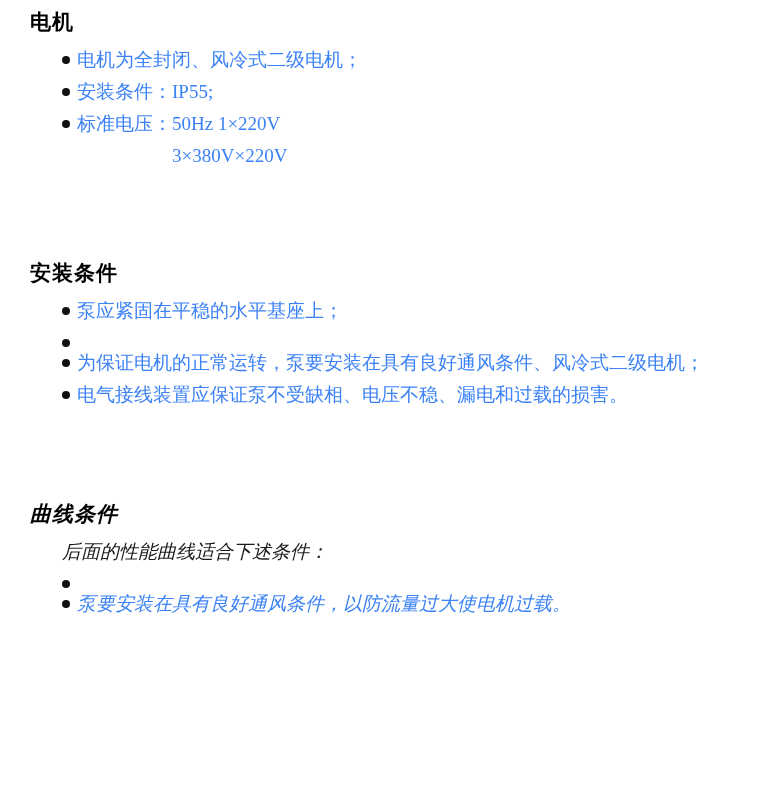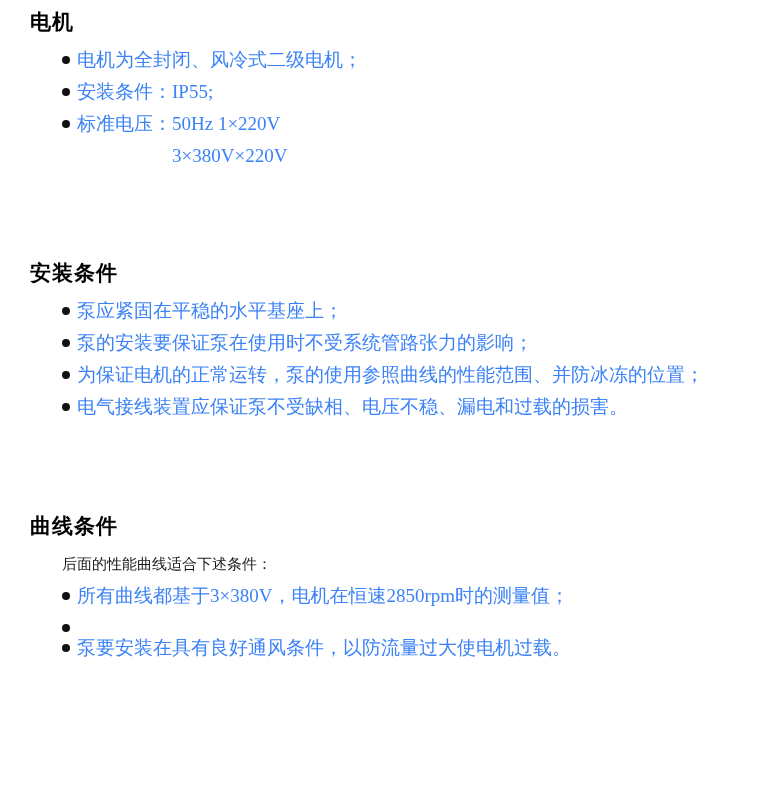--- a/index.html
+++ b/index.html
@@ -24,21 +24,21 @@
   .heading {
     margin: 0;
     font-family: "Liberation Sans", "DejaVu Sans", sans-serif;
     font-weight: bold;
     font-size: 21px;
     line-height: 28px;
     color: #000000;
     letter-spacing: 1px;
   }
   .sec-install { margin-top: 87px; }
-  .sec-curve   { margin-top: 89px; }
+  .sec-curve   { margin-top: 89px; font-style: italic; }
   .list {
     margin: 8px 0 0 32px;
   }
   .list.tight { margin-top: 0; }
   .item {
     display: flex;
     align-items: flex-start;
     font-size: 19px;
     line-height: 32px;
     color: #3b82f6;
@@ -51,21 +51,21 @@
     background: #111111;
     margin: 12px 7px 0 0;
   }
   .txt { white-space: pre-wrap; }
   .vals {
     display: flex;
     flex-direction: column;
   }
   .intro {
     margin: 8px 0 0 32px;
-    font-size: 15px;
+    font-size: 19px;
     line-height: 32px;
     color: #1a1a1a;
   }
 </style>
 </head>
 <body>
 
 <div class="page">
 
   <section class="sec-motor">
@@ -92,43 +92,38 @@
 
   <section class="sec-install">
     <h2 class="heading">安装条件</h2>
     <div class="list">
       <div class="item">
         <span class="dot"></span>
         <span class="txt">泵应紧固在平稳的水平基座上；</span>
       </div>
       <div class="item">
         <span class="dot"></span>
-        <span class="txt">泵的安装要保证泵在使用时不受系统管路张力的影响；</span>
       </div>
       <div class="item">
         <span class="dot"></span>
-        <span class="txt">为保证电机的正常运转，泵的使用参照曲线的性能范围、并防冰冻的位置；</span>
+        <span class="txt">为保证电机的正常运转，泵要安装在具有良好通风条件、风冷式二级电机；</span>
       </div>
       <div class="item">
         <span class="dot"></span>
         <span class="txt">电气接线装置应保证泵不受缺相、电压不稳、漏电和过载的损害。</span>
       </div>
     </div>
   </section>
 
   <section class="sec-curve">
     <h2 class="heading">曲线条件</h2>
     <div class="intro">后面的性能曲线适合下述条件：</div>
     <div class="list tight">
       <div class="item">
         <span class="dot"></span>
-        <span class="txt">所有曲线都基于3×380V，电机在恒速2850rpm时的测量值；</span>
-      </div>
-      <div class="item">
-        <span class="dot"></span>
       </div>
       <div class="item">
         <span class="dot"></span>
         <span class="txt">泵要安装在具有良好通风条件，以防流量过大使电机过载。</span>
       </div>
     </div>
   </section>
 
 </div>
 

